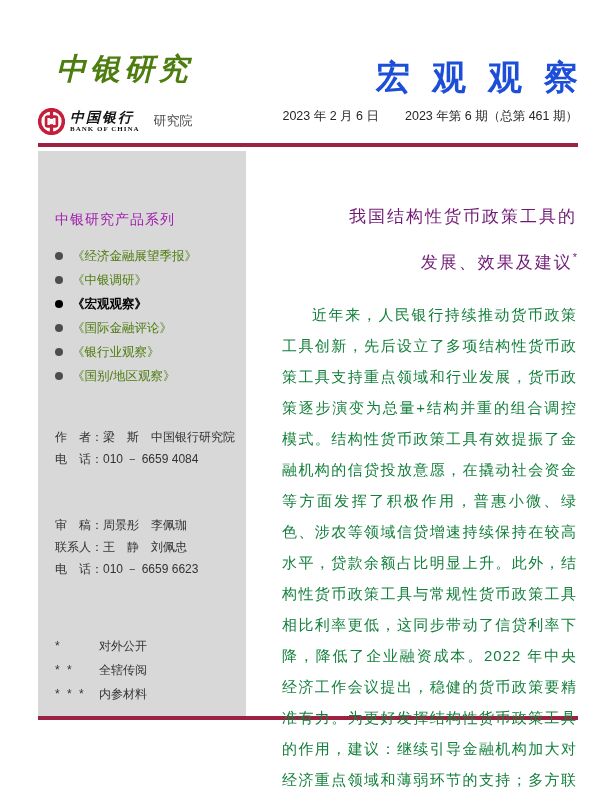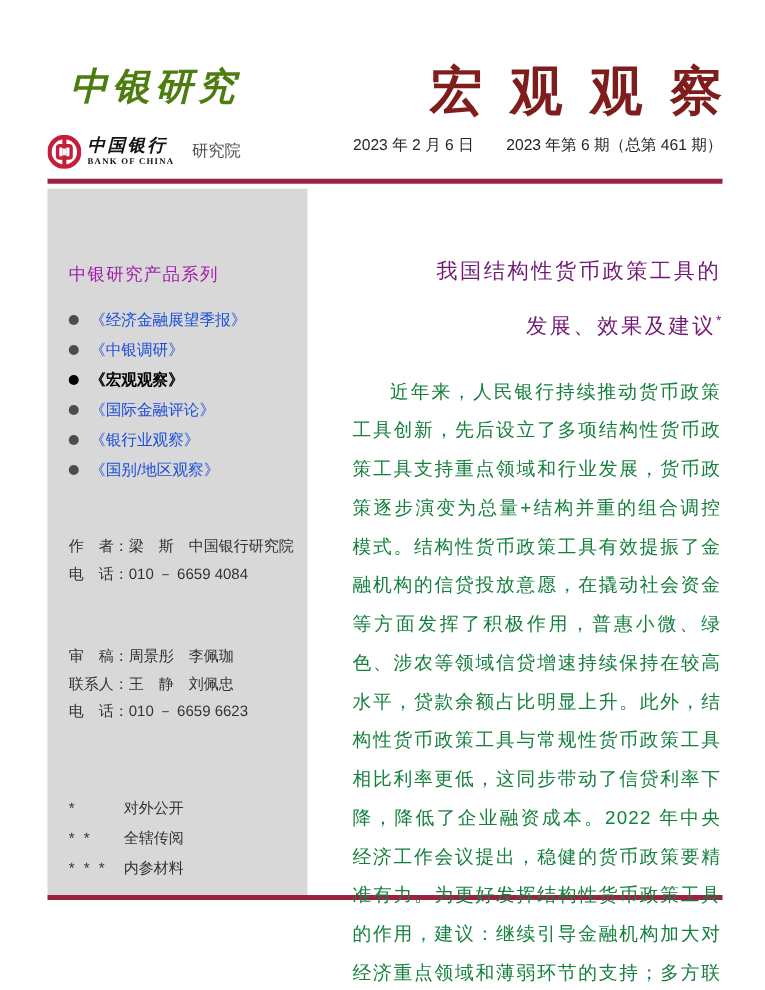--- a/index.html
+++ b/index.html
@@ -13,21 +13,21 @@
   .masthead-row1 {
     display:flex; justify-content:space-between; align-items:flex-end;
     margin:36px 34px 0 38px; height:58px;
   }
   .brand-calligraphy {
     font-family:"DejaVu Serif","Liberation Serif",serif;
     font-style:italic; font-weight:bold; font-size:30px; color:#4d7c0f;
     letter-spacing:4px; padding-left:18px; padding-bottom:4px;
   }
   .masthead-title {
-    font-size:42px; font-weight:bold; color:#7f1d1d;
+    font-size:34px; font-weight:bold; color:#1d4ed8;
     letter-spacing:22px; margin-right:-22px; line-height:1;
     white-space:nowrap;
   }
   .masthead-row2 {
     display:flex; justify-content:space-between; align-items:flex-start;
     margin:14px 34px 0 38px; height:30px;
   }
   .org-block { display:flex; align-items:center; }
   .logo-svg { width:27px; height:27px; flex:0 0 auto; }
   .org-names { margin-left:5px; display:flex; flex-direction:column; line-height:1; }
@@ -47,21 +47,21 @@
   .rule.top { margin-top:5px; }
   
   .content { display:flex; width:540px; margin-left:38px; height:565px; margin-top:4px; }
   .sidebar {
     width:208px; flex:0 0 208px; background:#d8d8d8;
     padding:60px 10px 0 17px;
   }
   .series-title { font-size:14px; color:#a21caf; letter-spacing:1px; margin-bottom:15px; }
   .series-list { list-style:none; }
   .series-item {
-    display:flex; align-items:center; font-size:12.5px; color:#1d4ed8;
+    display:flex; align-items:center; font-size:12.5px; color:#4d7c0f;
     line-height:24px; white-space:nowrap;
   }
   .series-item .bullet {
     width:8px; height:8px; border-radius:50%; background:#4d4d4d;
     margin-right:9px; flex:0 0 auto;
   }
   .series-item.active { color:#000; font-weight:bold; }
   .series-item.active .bullet { background:#000; }
   .contact-top { margin-top:38px; }
   .contact-bottom { margin-top:44px; }

